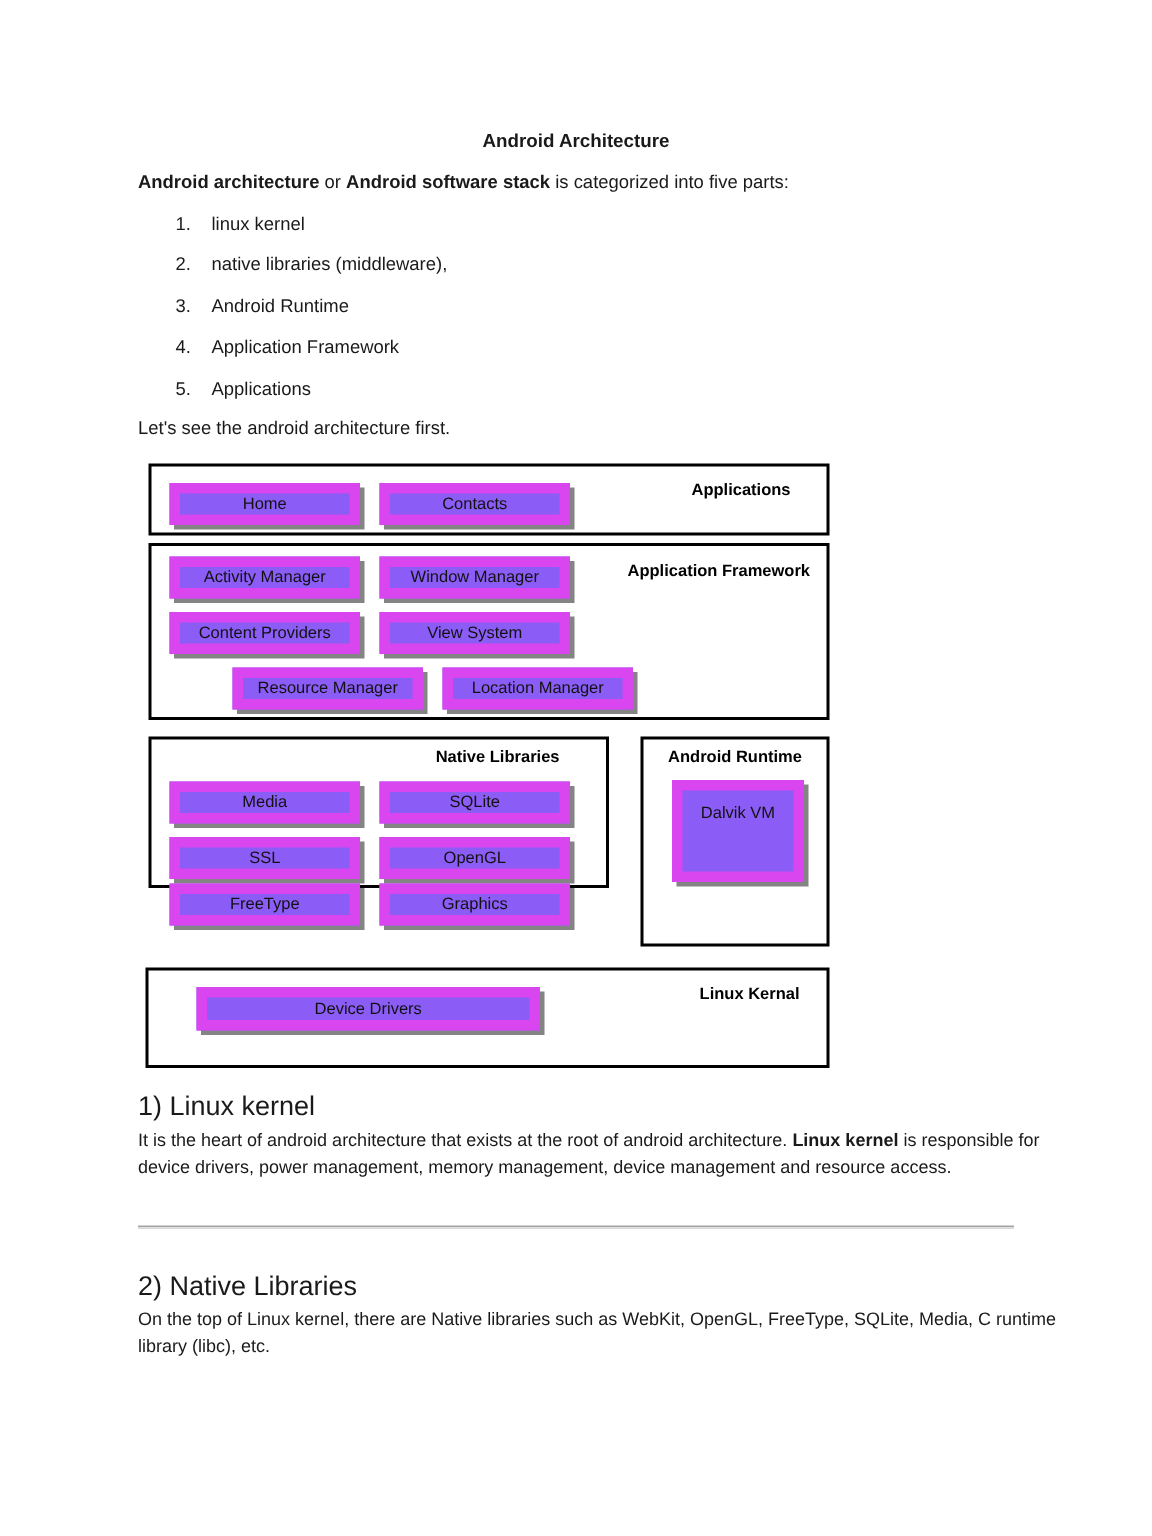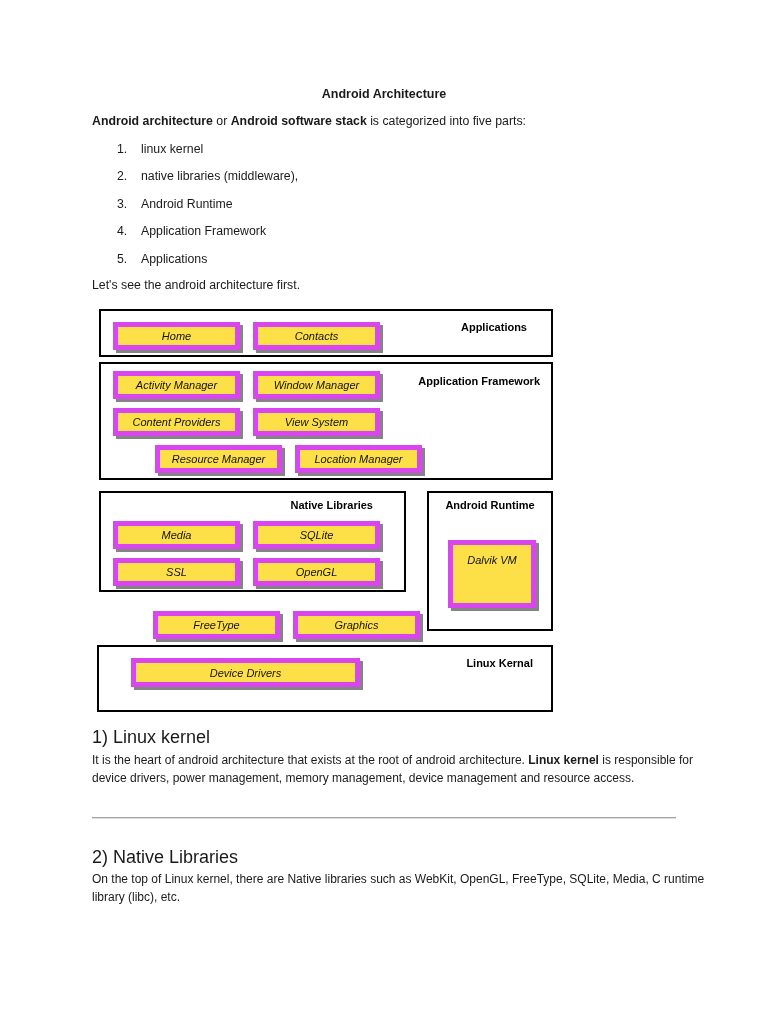--- a/index.html
+++ b/index.html
@@ -55,36 +55,36 @@
     white-space: nowrap;
   }
   .box-apps      .dlabel { top: 10px; right: 24px; }
   .box-framework .dlabel { top: 11px; right: 11px; }
   .box-native    .dlabel { top: 6px;  right: 31px; }
   .box-runtime   .dlabel { top: 6px;  left: 0; right: 0; text-align: center; }
   .box-kernel    .dlabel { top: 10px; right: 18px; }
 
   .pill {
     position: absolute; width: 127px; height: 28px;
-    background: #fde047; border: 5px solid #d946ef;
+    background: #8b5cf6; border: 7px solid #d946ef;
     box-shadow: 3px 3px 0 rgba(110,110,110,0.85);
     display: flex; align-items: center; justify-content: center;
-    font-size: 11px; color: #111; white-space: nowrap; font-style: italic;
+    font-size: 11px; color: #111; white-space: nowrap;
   }
   .c0 { left: 12px; }
   .c1 { left: 152px; }
   .box-apps      .r0 { top: 11px; }
   .box-framework .r0 { top: 7px; }
   .box-framework .r1 { top: 44px; }
   .box-framework .r2 { top: 81px; margin-left: 42px; }
   .box-native    .r0 { top: 28px; }
   .box-native    .r1 { top: 65px; }
-  .box-native    .r2 { top: 118px; margin-left: 40px; }
+  .box-native    .r2 { top: 96px; }
   .pill-dalvik {
-    left: 19px; top: 47px; width: 88px; height: 68px;
+    left: 19px; top: 27px; width: 88px; height: 68px;
     align-items: flex-start; padding-top: 9px;
   }
   .pill-drivers { left: 32px; top: 11px; width: 229px; height: 29px; }
 </style>
 </head>
 <body>
 
 <div class="abs doc-title">Android Architecture</div>
 
 <p class="abs intro">

